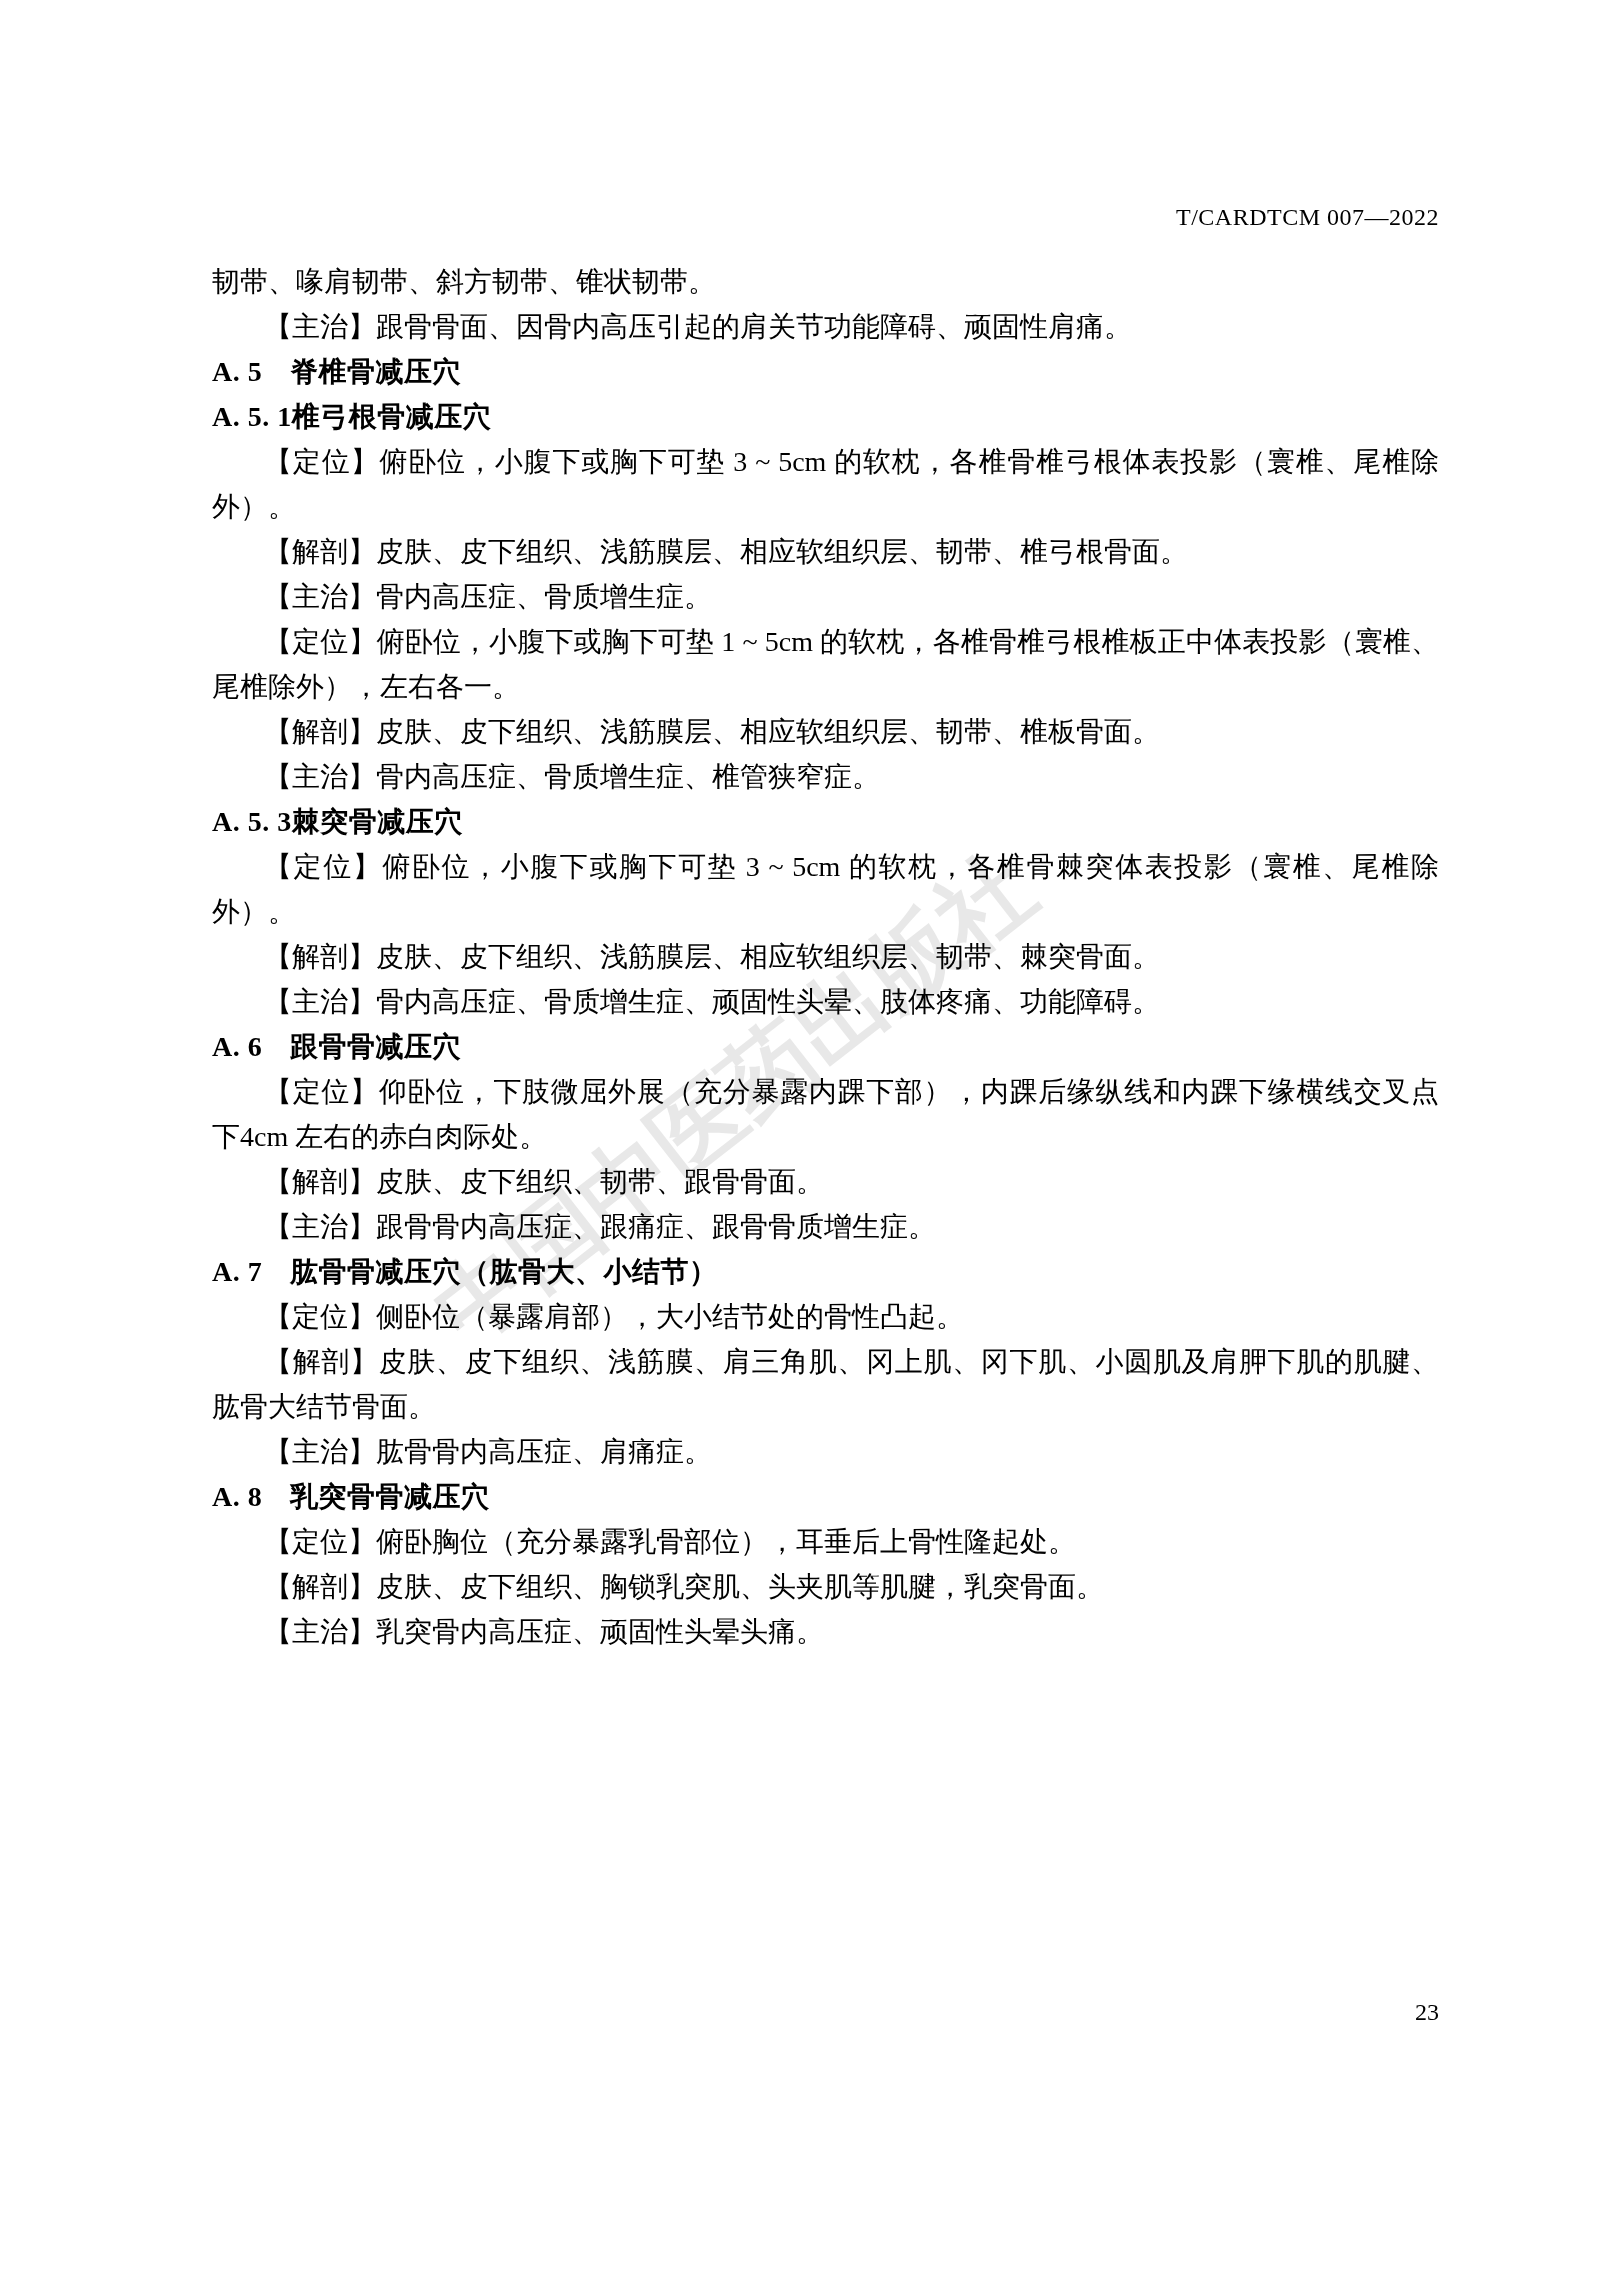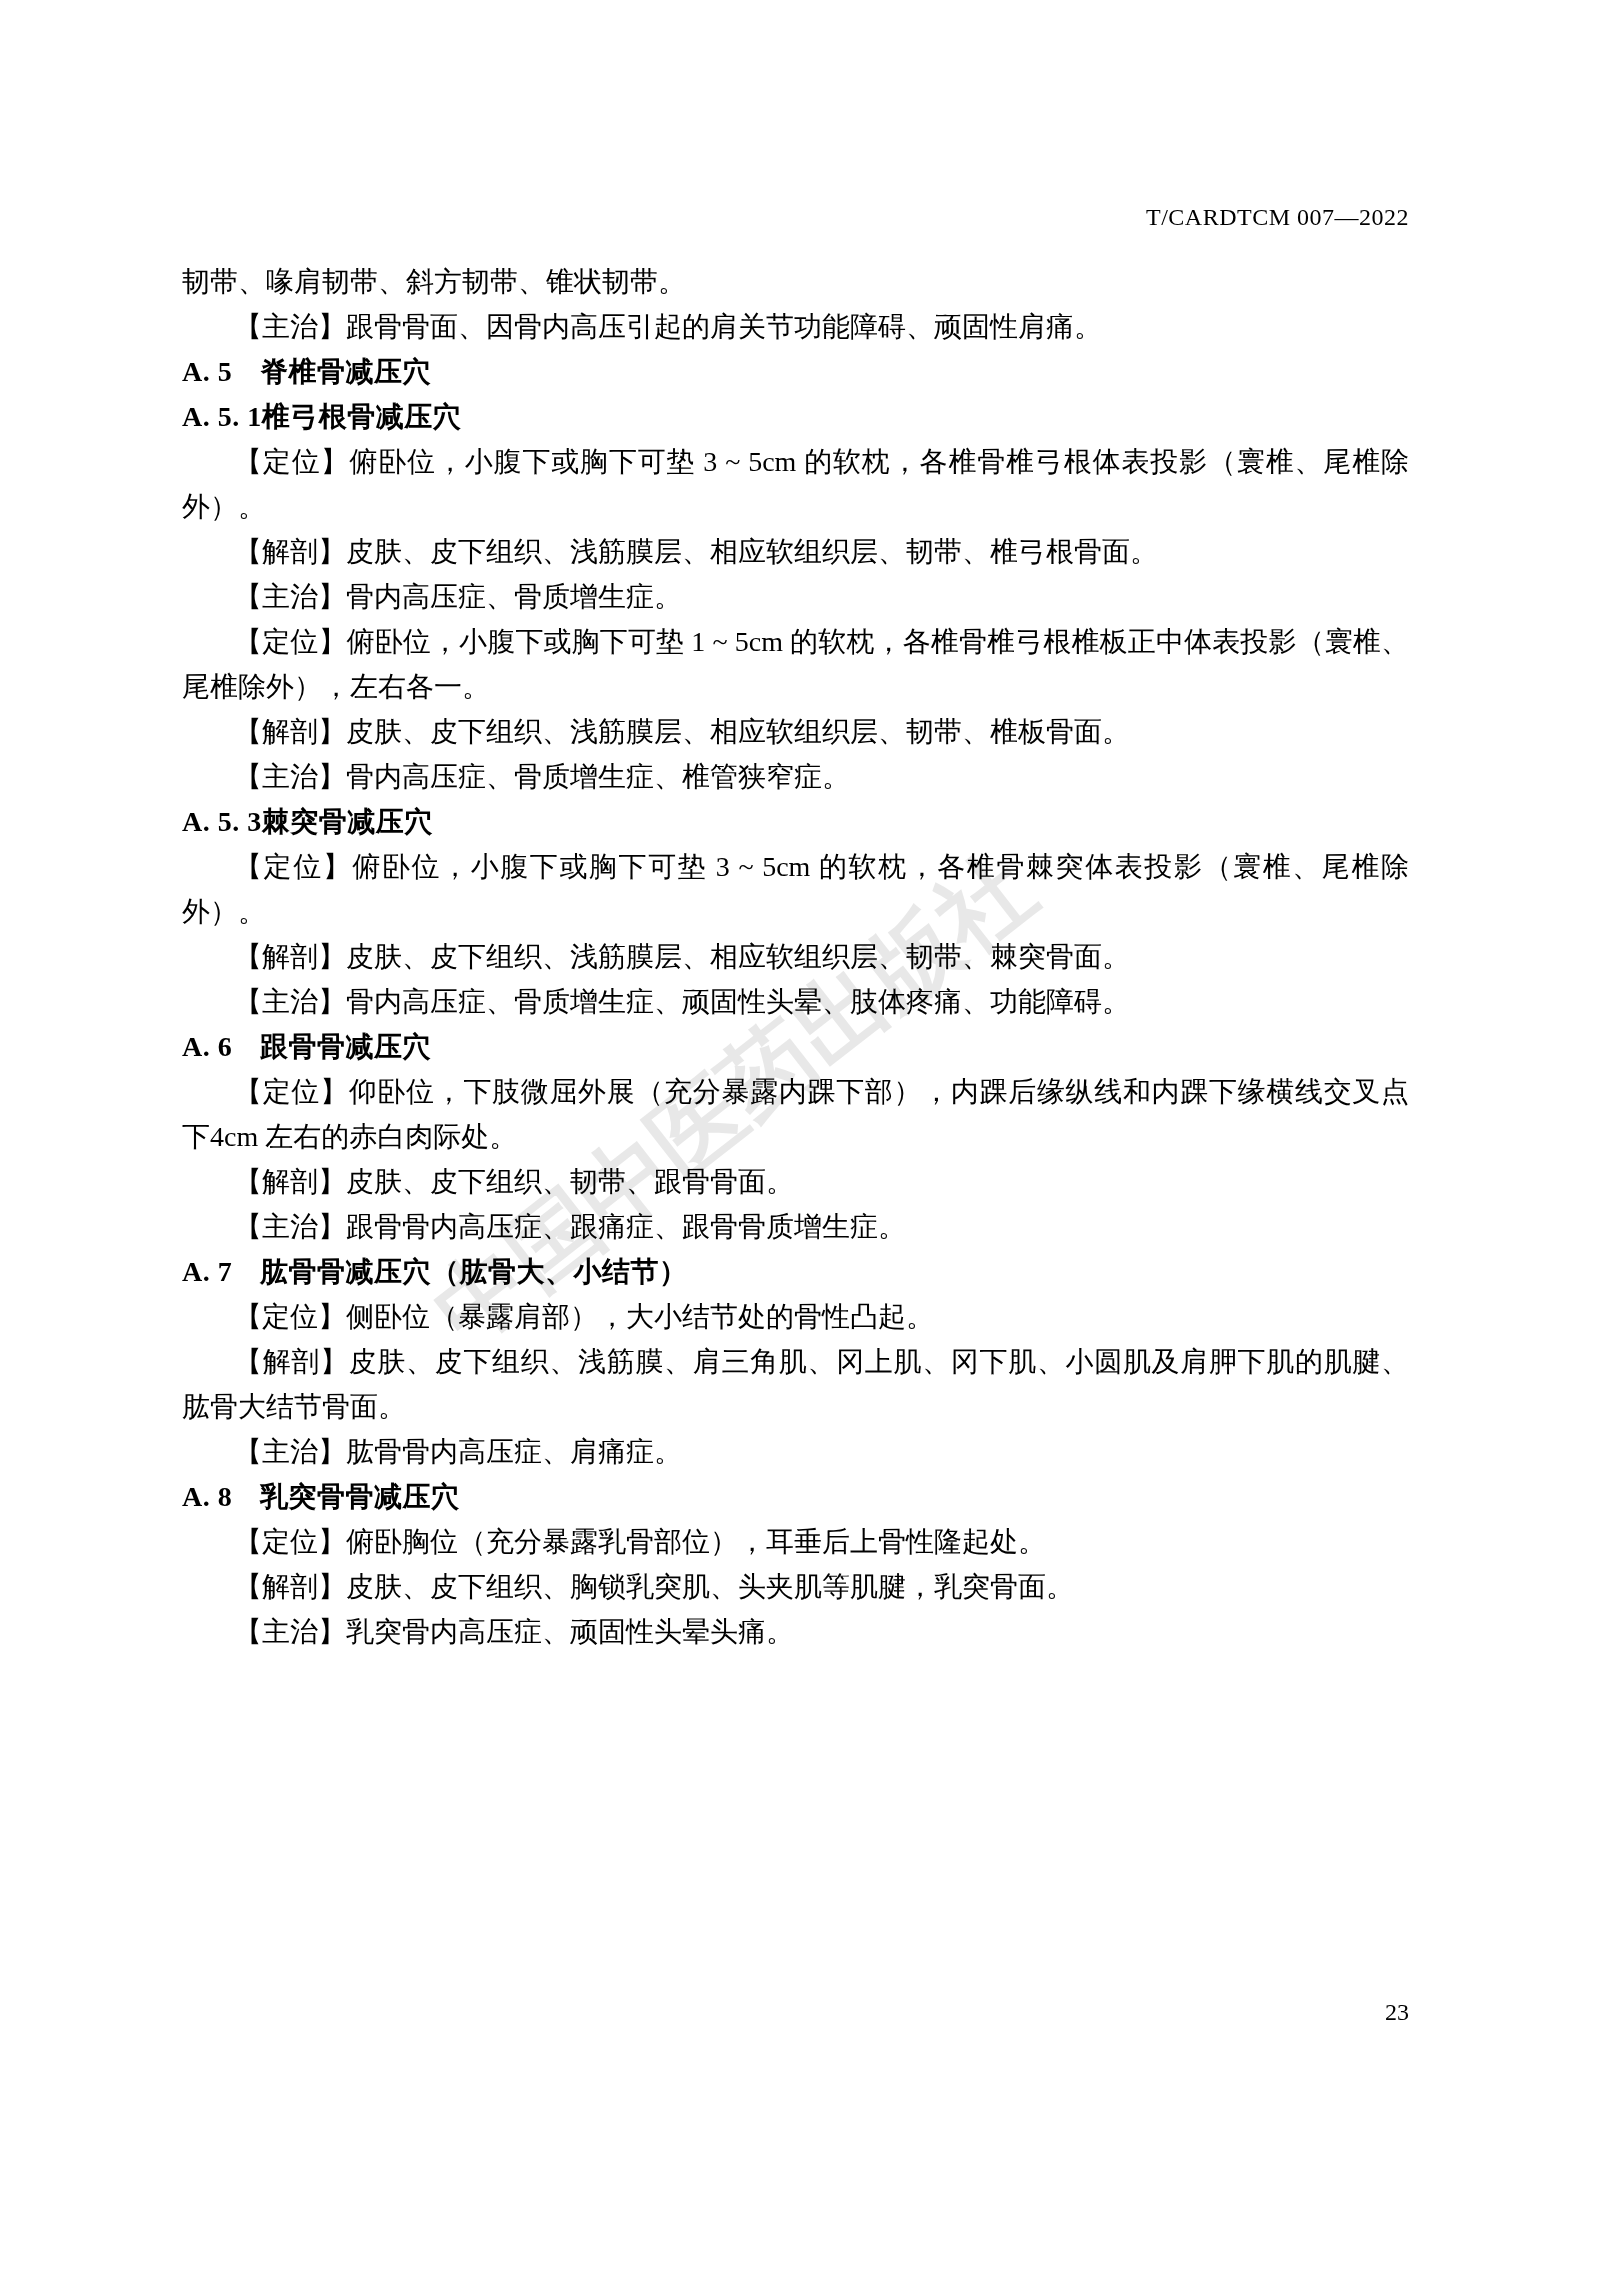--- a/index.html
+++ b/index.html
@@ -14,21 +14,21 @@
   .page {
     position: relative;
     width: 1618px;
     height: 2269px;
     margin: 0 auto;
     background: #ffffff;
     overflow: hidden;
   }
   .content {
     position: absolute;
-    left: 182px;
+    left: 212px;
     top: 0;
     width: 1227px;
     height: 1650px;
   }
   .header-row {
     position: absolute;
     top: 204px;
     right: 0;
     font-size: 24px;
     letter-spacing: 0.5px;

